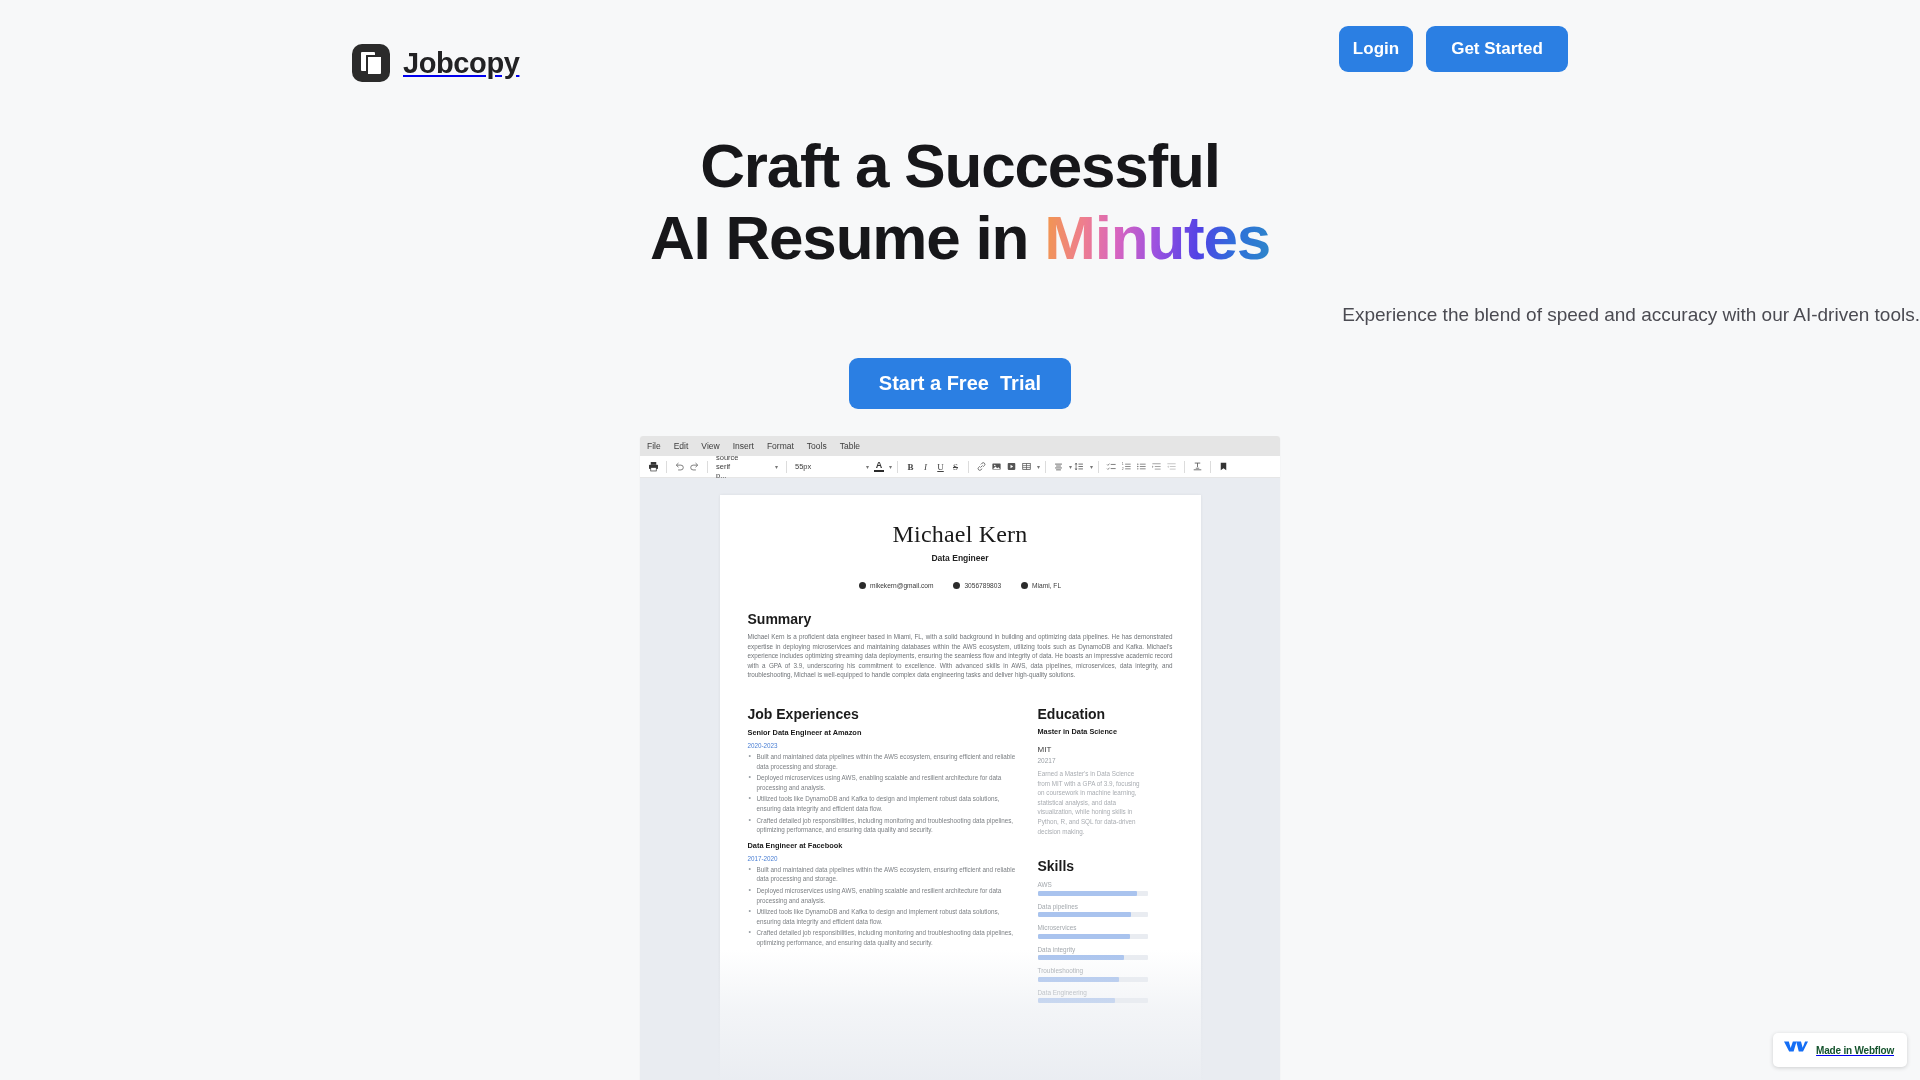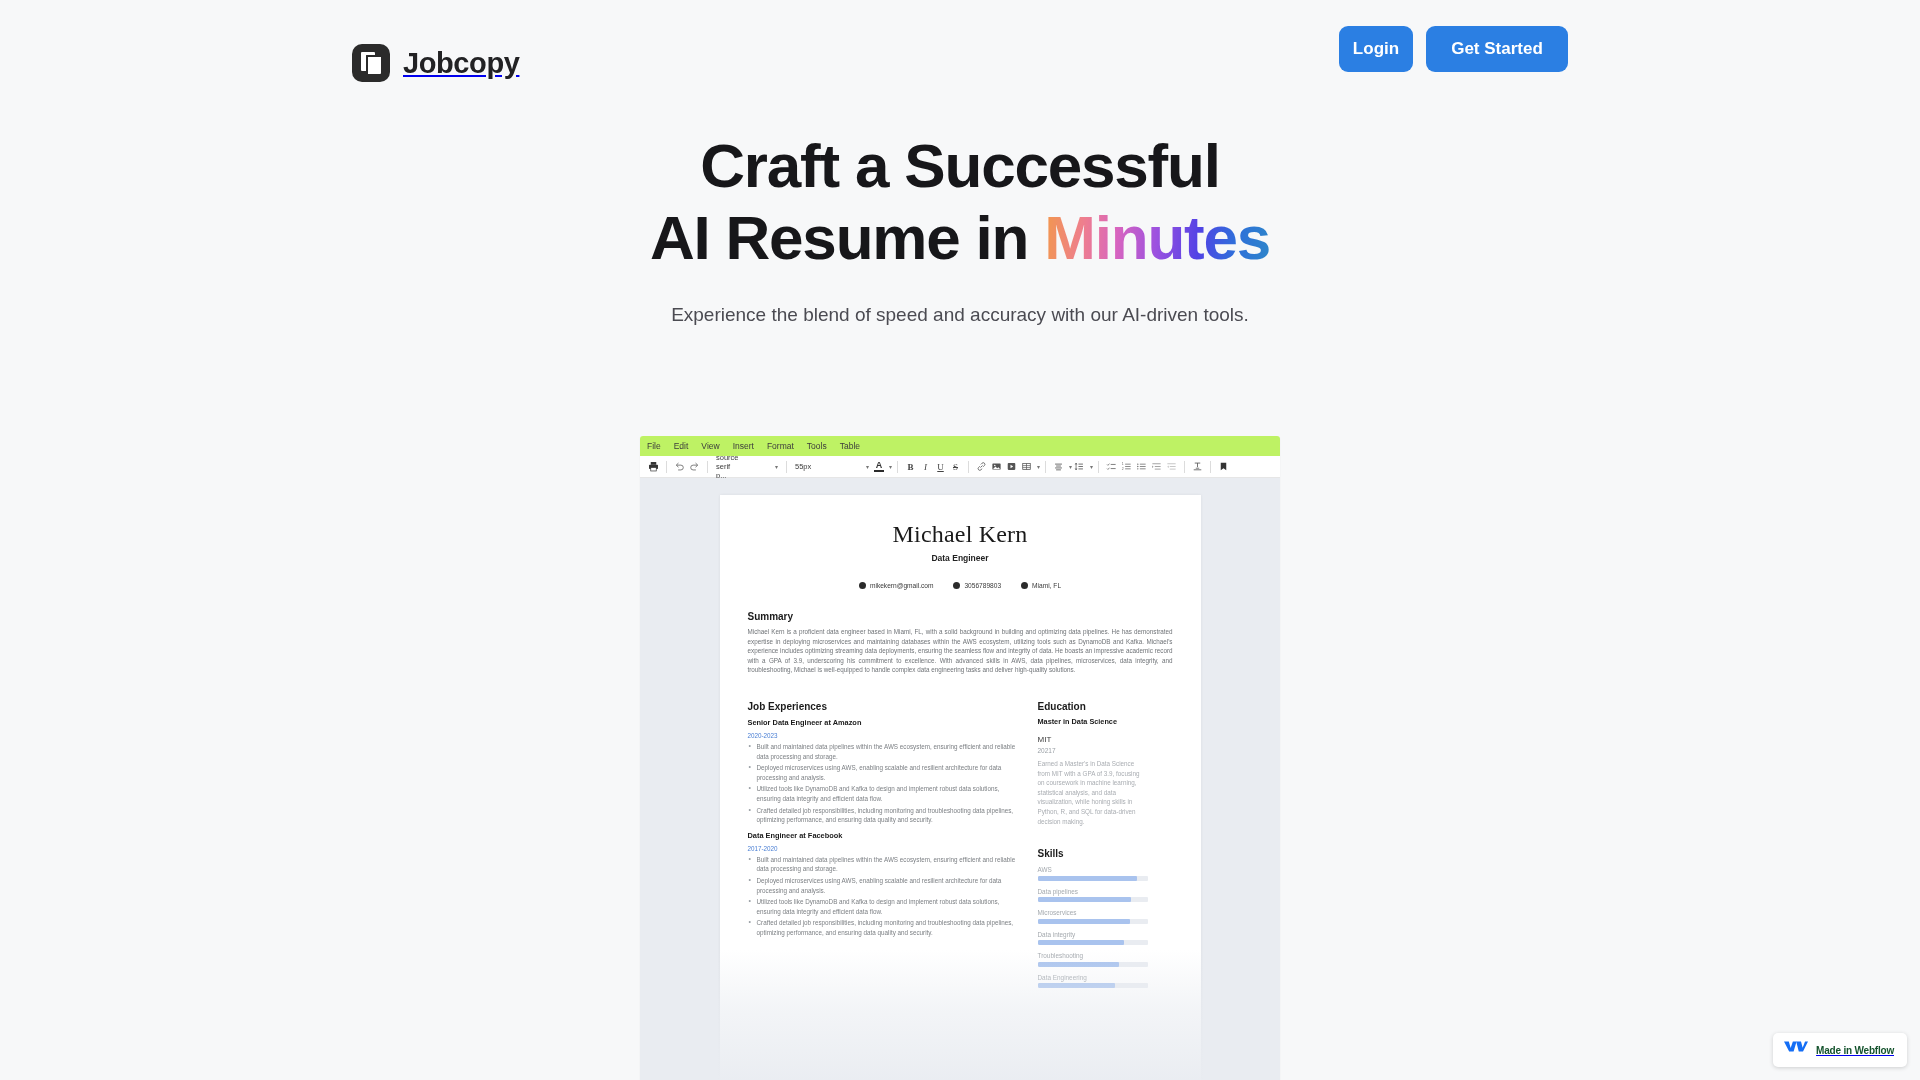--- a/index.html
+++ b/index.html
@@ -71,21 +71,21 @@
     background-image: linear-gradient(95deg,
         #F2994A 0%, #EE7E8F 18%, #D764C0 33%,
         #9B51E0 50%, #5243E5 68%, #2F6FDA 84%, #2D86C9 100%);
     -webkit-background-clip: text;
     background-clip: text;
     -webkit-text-fill-color: transparent;
     color: transparent;
   }
   .hero-sub {
     margin-top: 30px;
-    font-size: 19px; color: #4B4B52; font-weight: normal;
+    font-size: 19px; color: #4B4B52; font-weight: normal; text-align: right;
   }
   .hero-cta {
     margin-top: 32px;
     display: inline-flex; align-items: center; justify-content: center;
     background: #2B7FE3; color: #fff;
     border: none; border-radius: 9px;
     height: 51px; padding: 0 30px;
     font-family: "Liberation Sans", sans-serif;
     font-size: 20px; font-weight: bold;
     cursor: pointer;
@@ -98,21 +98,21 @@
     left: 640px; top: 436px;
     width: 640px; height: 644px;
     background: #ffffff;
     border-radius: 3px 3px 0 0;
     overflow: hidden;
     box-shadow: 0 1px 2px rgba(0,0,0,.05);
   }
   .menubar {
     height: 20px; display: flex; align-items: center;
     padding-left: 7px; gap: 13px;
-    background: #bef264;
+    background: #e5e5e5;
   }
   .menubar span {
     font-size: 8.5px; color: #3c3c3c; cursor: pointer;
     white-space: nowrap;
   }
   .toolbar {
     height: 22px; display: flex; align-items: center;
     padding-left: 6px; gap: 0;
     border-bottom: 1px solid #e6e6e6;
     background: #ffffff;
@@ -177,21 +177,21 @@
   .r-contact {
     display: flex; align-items: center; gap: 4px;
     font-size: 6.6px; color: #3a3a3a;
   }
   .r-contact .ci {
     width: 7px; height: 7px; border-radius: 50%;
     background: #2b2b2b; display: inline-block;
     flex: none;
   }
   .r-section-title {
-    font-size: 10px; font-weight: bold; color: #1b1b1b;
+    font-size: 14px; font-weight: bold; color: #1b1b1b;
     margin-top: 22px; margin-bottom: 5px;
   }
   .r-para {
     font-size: 6.3px; line-height: 9.6px; color: #6f7377;
     text-align: justify;
   }
   .r-cols {
     display: flex; gap: 22px; margin-top: 4px;
   }
   .r-col-left { width: 268px; }
@@ -258,20 +258,21 @@
     <button class="btn-pill btn-getstarted">Get Started</button>
   </div>
 </div>
 
 <div class="hero">
   <h1>
     <span>Craft a Successful</span><br>
     <span>AI Resume in </span><span class="grad-word">Minutes</span>
   </h1>
   <div class="hero-sub">Experience the blend of speed and accuracy with our AI-driven tools.</div>
+  <button class="hero-cta">Start a Free  Trial</button>
 </div>
 
 <div class="editor">
 
   <div class="menubar">
     <span>File</span>
     <span>Edit</span>
     <span>View</span>
     <span>Insert</span>
     <span>Format</span>

